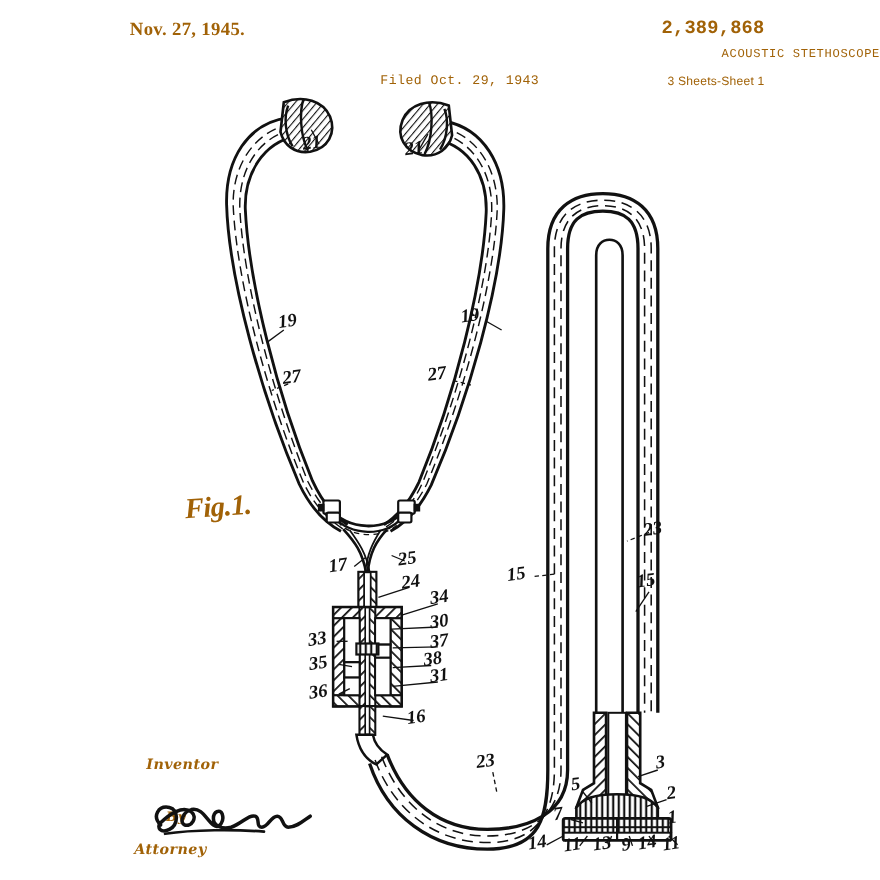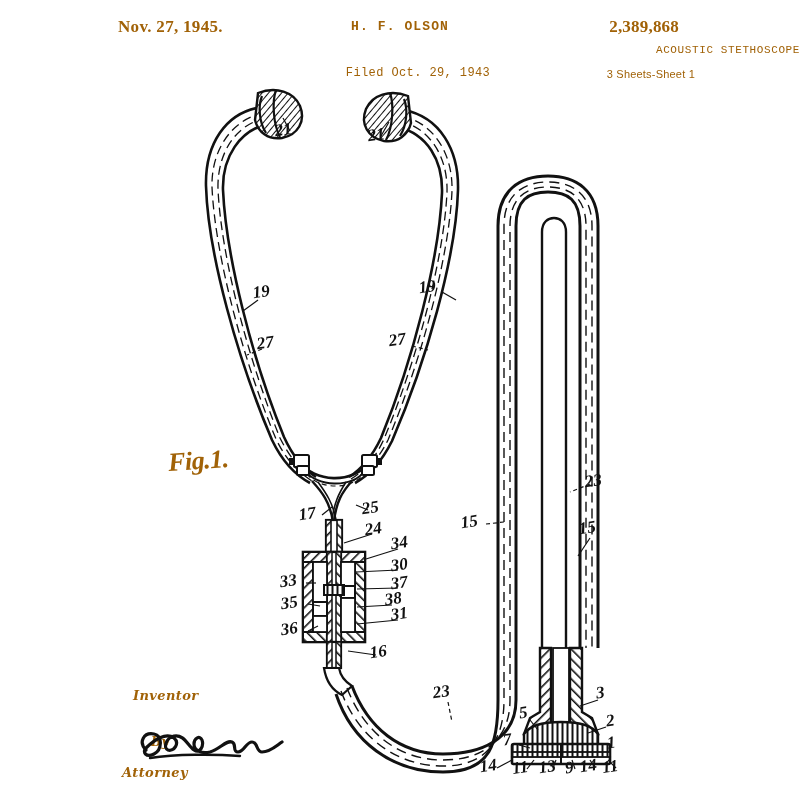--- a/index.html
+++ b/index.html
@@ -55,26 +55,27 @@
     right: 0;
     top: 66px;
     text-align: center;
     font-family: "Liberation Mono", "DejaVu Sans Mono", monospace;
     font-size: 12px;
     letter-spacing: 0.4px;
     padding-left: 36px;
   }
   .hdr-patno {
     position: absolute;
-    right: 121px;
+    right: 105px;
     top: 17px;
     font-size: 17px;
     font-weight: bold;
     letter-spacing: 0.2px;
     white-space: nowrap;
+    font-family: Liberation Mono, monospace;
   }
   .hdr-sheets {
     position: absolute;
     right: 105px;
     top: 68px;
     font-family: Liberation Sans, sans-serif;
     font-size: 11px;
     letter-spacing: 0.2px;
     white-space: nowrap;
   }
@@ -138,21 +139,20 @@
     font-style: italic;
     fill: #111111;
   }
 </style>
 </head>
 <body>
 
 <div id="sheet">
 
   <div class="hdr-date">Nov. 27, 1945.</div>
-  <div class="hdr-inventor">H. F. OLSON</div>
   <div class="hdr-title">ACOUSTIC STETHOSCOPE</div>
   <div class="hdr-filed">Filed Oct. 29, 1943</div>
   <div class="hdr-patno">2,389,868</div>
   <div class="hdr-sheets">3 Sheets-Sheet 1</div>
 
   <svg id="drawing" viewBox="0 0 800 800">
     <defs>
 
       <pattern id="hatchA" width="7" height="7" patternUnits="userSpaceOnUse" patternTransform="rotate(45)">
         <rect width="7" height="7" fill="#ffffff"></rect>

